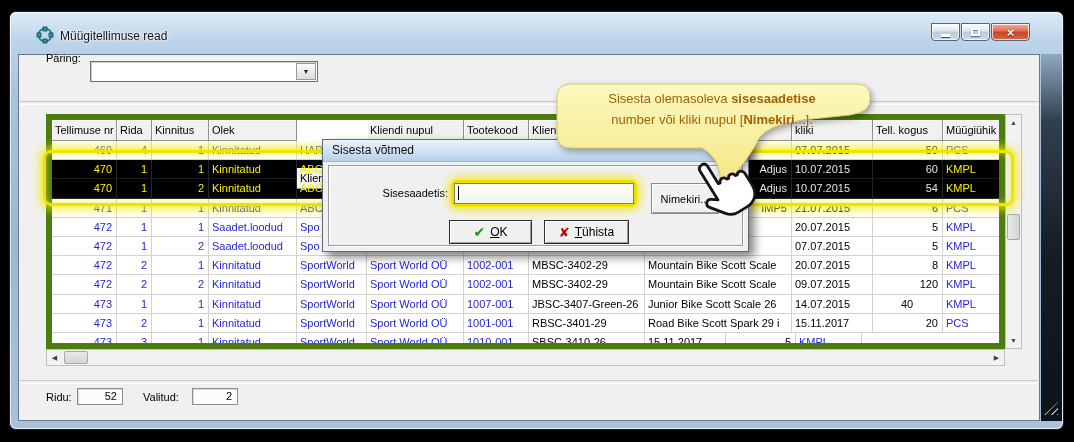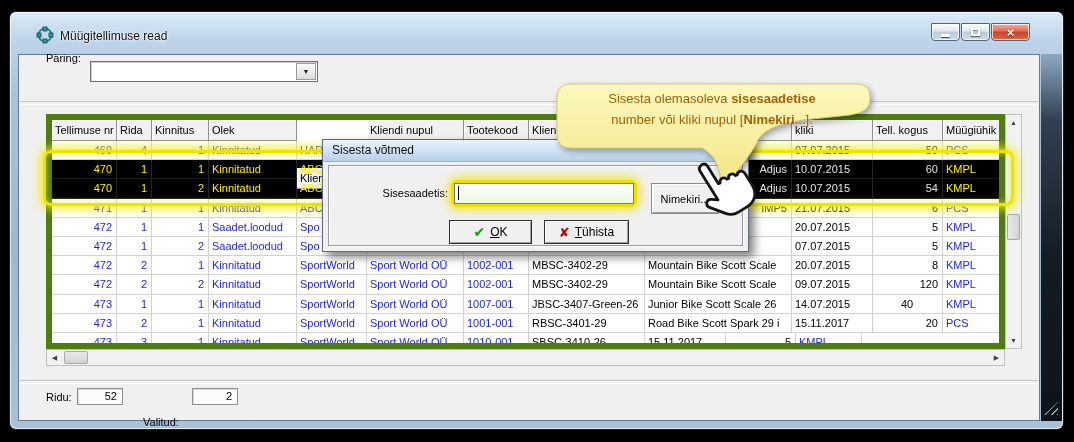--- a/index.html
+++ b/index.html
@@ -368,17 +368,17 @@
 
   <div class="abs hand">
     <svg width="60" height="68" viewBox="0 0 30 34">
       <path d="M12 1.2 c1.4 0 2.2 .9 2.2 2.2 v10.2 l1 .15 c.2 -1 1.2 -1.6 2.2 -1.4 .8 .15 1.4 .75 1.55 1.55 l1 .2 c.3 -.9 1.2 -1.45 2.15 -1.2 .85 .2 1.4 .9 1.5 1.8 l.9 .2 c.45 -.75 1.3 -1.1 2.15 -.8 1 .35 1.5 1.15 1.5 2.3 v6.3 c0 5 -2.9 8.3 -8 8.3 h-5 c-2.5 0 -4.3 -.9 -5.8 -2.9 l-5.2 -6.8 c-1.5 -2 .9 -4.4 2.9 -2.9 l2.7 2 v-16.9 c0 -1.3 .8 -2.2 2.25 -2.2 z" fill="#ffffff" stroke="#141414" stroke-width="1.4" stroke-linejoin="round"></path>
     </svg>
   </div>
 
   <div class="abs groove" style="left:20px;top:380px;width:1018px;"></div>
   <div class="abs st-label" style="left:46px;">Ridu:</div>
   <div class="abs st-box" style="left:77px;">52</div>
-  <div class="abs st-label" style="left:143px;margin-top:25px;">Valitud:</div>
+  <div class="abs st-label" style="left:143px;">Valitud:</div>
   <div class="abs st-box" style="left:192px;">2</div>
   <div class="abs grip"></div>
 
 </div>
 
 </body></html>

